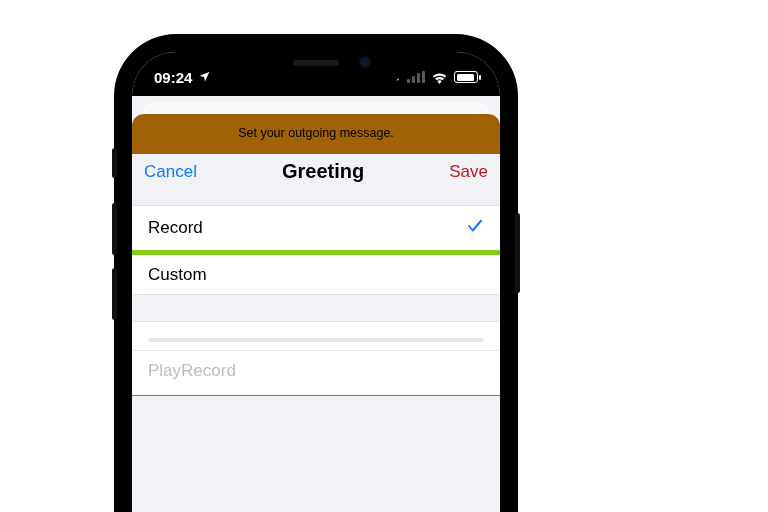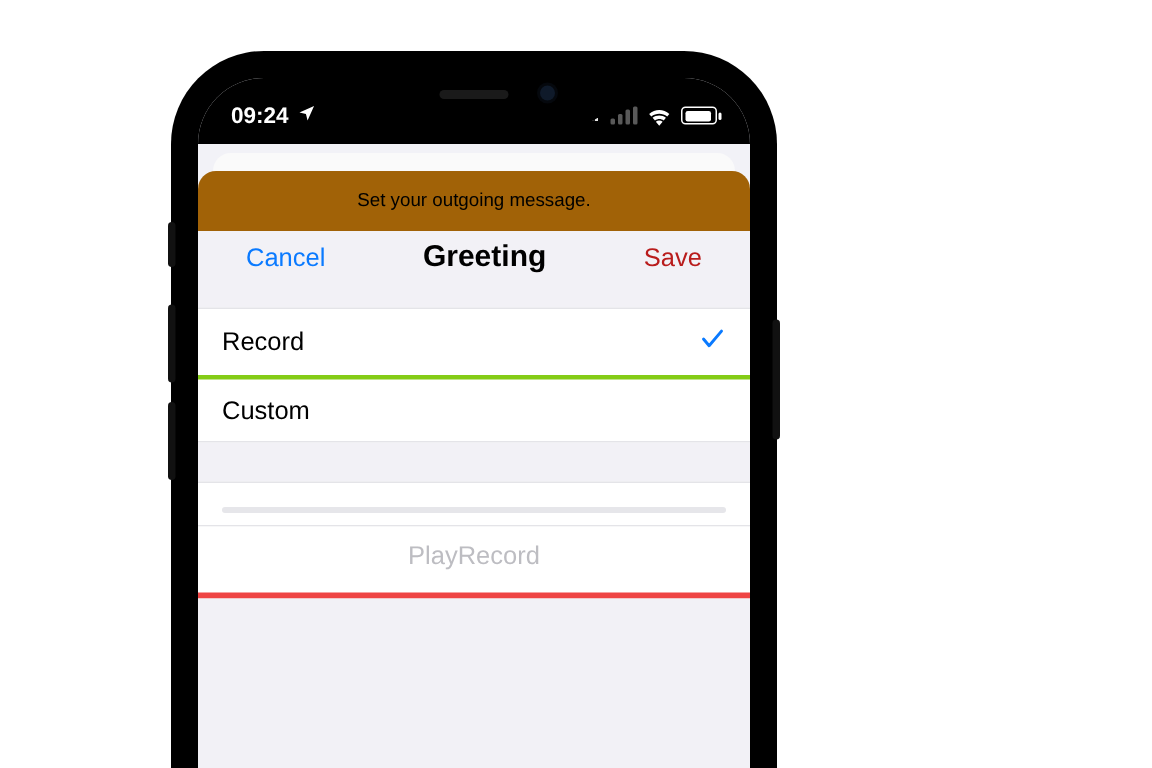--- a/index.html
+++ b/index.html
@@ -64,37 +64,37 @@
   }
   .sheet {
     position:absolute; top:62px; left:0; right:0; bottom:0;
     background:#f2f1f6; border-top-left-radius:12px; border-top-right-radius:12px;
     overflow:hidden;
   }
 
   .caption { text-align:center; font-size:12.5px; color:#000; padding:12px 0 14px; background:#a16207;}
   .navbar {
     display:flex; align-items:center; justify-content:space-between;
-    padding:6px 32px 22px; background:#f2f1f6;
+    padding:6px 12px 22px; background:#f2f1f6;
   }
   .navbar .title { font-size:20px; font-weight:600; color:#000; }
   .navbtn { font-size:17px; background:none; border:none; padding:0; }
   .navbtn.cancel { color:#0a7aff; }
   .navbtn.save { color:#b91c1c; }
 
   .list { background:#fff; border-top:1px solid #e4e4e8; border-bottom:1px solid #e4e4e8; }
   .row { display:flex; align-items:center; justify-content:space-between; height:44px; padding:0 16px; font-size:17px; color:#000; }
-  .row + .row { border-top:3px solid #84cc16; margin-left:0; }
+  .row + .row { border-top:5px solid #84cc16; margin-left:0; }
   .check { color:#0a7aff; }
 
   .gap { height:26px; background:#f2f1f6; }
   .progress-wrap { background:#fff; border-top:1px solid #e4e4e8; border-bottom:1px solid #e4e4e8; padding:16px 16px 8px; }
   .progress { height:4px; background:#e6e6ea; border-radius:2px; }
 
-  .controls { display:flex; justify-content:center; padding:10px 16px 14px; background:#fff; border-bottom:4px solid #ef4444;}
+  .controls { display:flex; justify-content:flex-start; padding:10px 16px 14px; background:#fff; border-bottom:1px solid #ef4444;}
   .ctrl { font-size:17px; color:#bdbdc2; background:none; border:none; }
 
   .filler { background:#f2f1f6; height:400px; }
 </style>
 </head>
 <body>
 
 <div class="stage">
   <div class="phone">
     <div class="side-btn side-left-1"></div>

